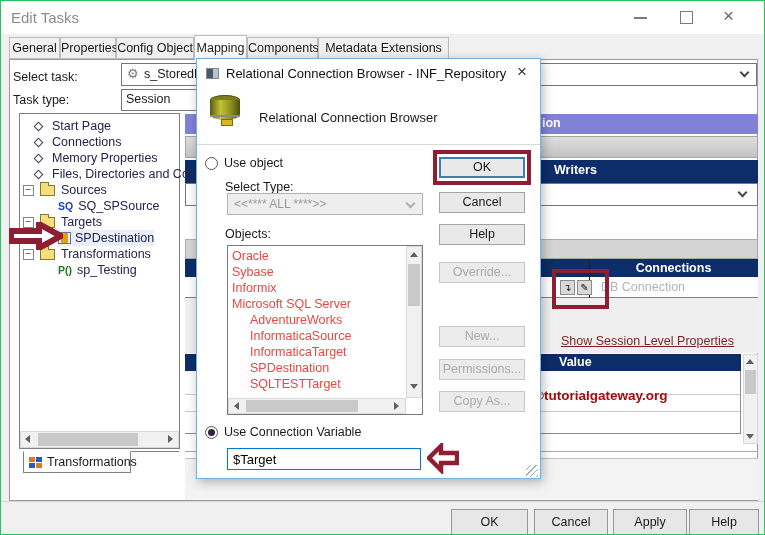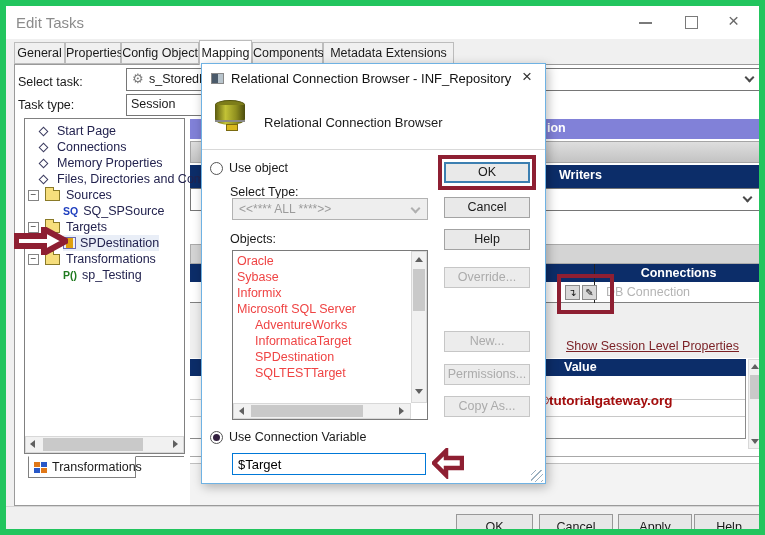--- a/index.html
+++ b/index.html
@@ -1,18 +1,18 @@
 <!DOCTYPE html>
 <html><head>
 <meta charset="utf-8">
 <style>
   * { margin:0; padding:0; box-sizing:border-box; }
   body { font-family:"Liberation Sans", sans-serif; background:#ffffff; }
   #app { position:relative; width:765px; height:535px; background:#f0f0f0;
-         border:6px solid #22c55e; overflow:hidden; font-size:12.5px; color:#1a1a1a; }
+         border:1px solid #22c55e; overflow:hidden; font-size:12.5px; color:#1a1a1a; }
   .abs { position:absolute; }
 
   
   .titlebar { left:0; top:0; width:763px; height:33px; background:#ffffff; }
   .win-title { left:10px; top:8px; font-size:15px; color:#8c8c8c; }
   .win-btn { width:30px; height:24px; top:4px; cursor:default; }
   .min-glyph { left:633px; top:16px; width:13px; height:2px; background:#7a7a7a; }
   .max-glyph { left:679px; top:10px; width:13px; height:13px; border:1px solid #7a7a7a; background:#fff; }
   .close-glyph { left:722px; top:4px; font-size:19px; color:#6a6a6a; }
 
@@ -276,20 +276,21 @@
     </div>
 
     <div class="abs" style="left:28px;top:168px;">Objects:</div>
     <div class="abs listbox" style="left:30px;top:186px;width:196px;height:170px;">
       <div style="padding-top:2px;">
         <div class="li">Oracle</div>
         <div class="li">Sybase</div>
         <div class="li">Informix</div>
         <div class="li">Microsoft SQL Server</div>
         <div class="li indent">AdventureWorks</div>
+        <div class="li indent">InformaticaSource</div>
         <div class="li indent">InformaticaTarget</div>
         <div class="li indent">SPDestination</div>
         <div class="li indent">SQLTESTTarget</div>
       </div>
       <div class="sb-track" style="position:absolute;right:0;top:0;width:16px;height:152px;"></div>
       <div class="tri-up" style="position:absolute;right:4px;top:6px;"></div>
       <div class="sb-thumb" style="position:absolute;right:2px;top:18px;width:12px;height:42px;"></div>
       <div class="tri-down" style="position:absolute;right:4px;top:138px;"></div>
       <div class="sb-track" style="position:absolute;left:0;bottom:0;width:178px;height:16px;"></div>
       <div class="tri-left" style="position:absolute;left:6px;bottom:4px;"></div>

